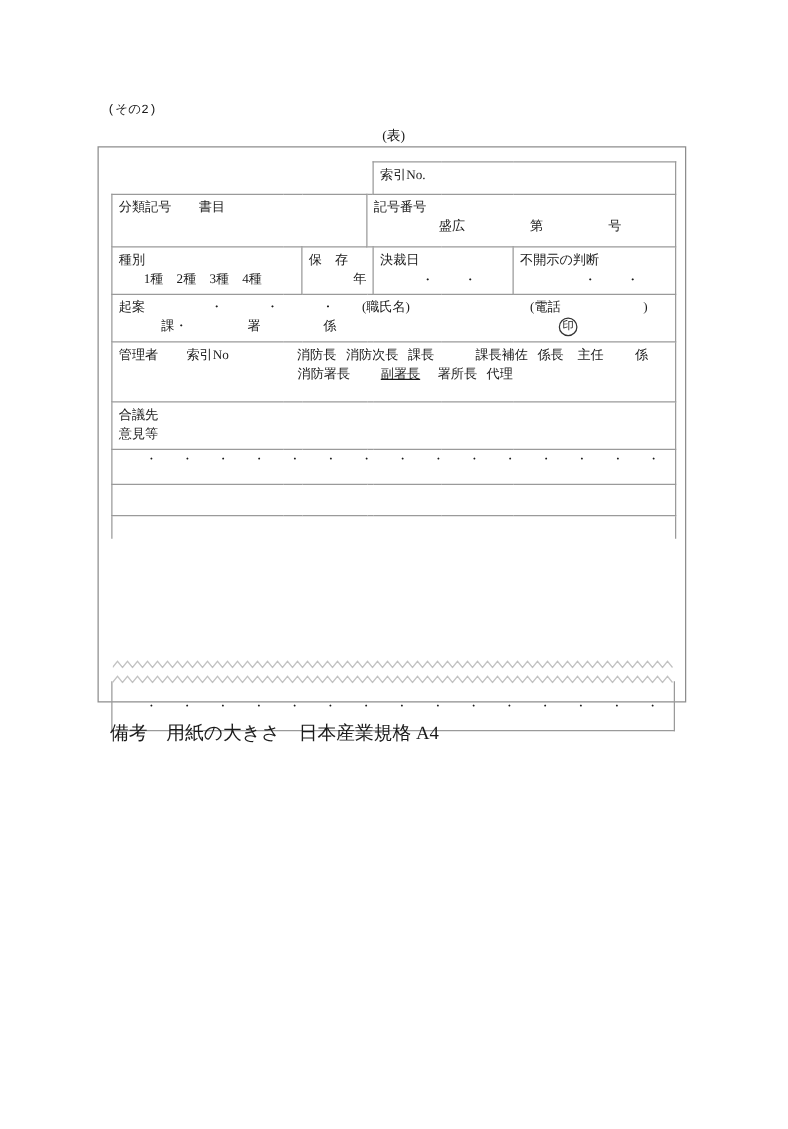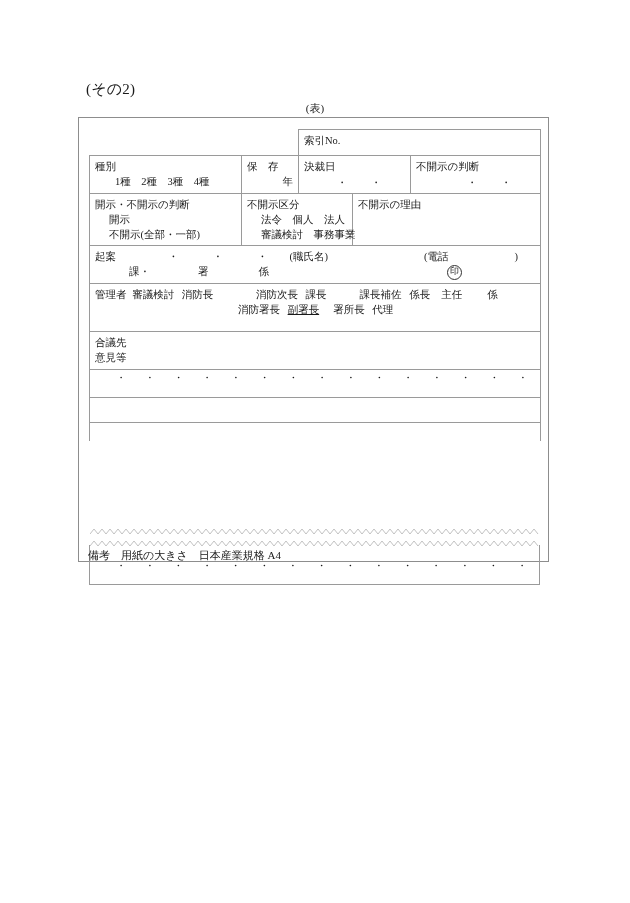--- a/index.html
+++ b/index.html
@@ -14,22 +14,23 @@
     font-family: "Liberation Serif", "DejaVu Serif", serif;
     color: #1a1a1a;
     overflow: hidden;
   }
 
   
   #sono-label {
     position: absolute;
     left: 86px;
     top: 80px;
-    font-size: 15px;
+    font-size: 10px;
     letter-spacing: 0.2px;
+    font-family: Liberation Mono, monospace;
   }
   #omote-label {
     position: absolute;
     left: 0;
     top: 101px;
     width: 630px;
     text-align: center;
     font-size: 11px;
   }
 
@@ -121,22 +122,22 @@
     width: 449px;
     height: 7px;
     overflow: hidden;
   }
   .zig svg { display: block; }
 
   
   #remark {
     position: absolute;
     left: 88px;
-    top: 548px;
-    font-size: 11px;
+    top: 577px;
+    font-size: 15px;
     white-space: nowrap;
   }
 </style>
 </head>
 <body>
 
 <div id="sono-label">(その2)</div>
 <div id="omote-label">(表)</div>
 
 <div id="outer-frame">
@@ -153,20 +154,33 @@
     </colgroup>
 
     <tbody>
         <tr>
       <td class="noborder" colspan="4"></td>
       <td colspan="3" style="height:20px;">
         <span>索引No.</span>
       </td>
     </tr>
 
+    <tr>
+      <td colspan="3" style="height:36px;">
+        <span class="row-line">
+          <span>分類記号</span><span class="spacer-sm"></span><span>書目</span>
+        </span>
+      </td>
+      <td colspan="4">
+        <span class="row-line">記号番号</span>
+        <span class="row-line" style="padding-left:52px;">
+          <span>盛広</span><span class="spacer-lg"></span><span>第</span><span class="spacer-lg"></span><span>号</span>
+        </span>
+      </td>
+    </tr>
 
     <tr>
       <td colspan="2" style="height:32px;">
         <span class="row-line">種別</span>
         <span class="row-line pad-l2">1種　2種　3種　4種</span>
       </td>
       <td colspan="2">
         <span class="row-line">保　存</span>
         <span class="row-line right-al">年</span>
       </td>
@@ -178,59 +192,44 @@
       </td>
       <td>
         <span class="row-line">不開示の判断</span>
         <span class="dots-date">
           <span>・</span><span>・</span>
         </span>
       </td>
     </tr>
 
 
-    <tr>
-      <td colspan="2" style="height:44px;">
-        <span class="row-line">開示・不開示の判断</span>
-        <span class="row-line pad-l1">開示</span>
-        <span class="row-line pad-l1">不開示(全部・一部)</span>
-      </td>
-      <td colspan="3">
-        <span class="row-line">不開示区分</span>
-        <span class="row-line pad-l1">法令　個人　法人</span>
-        <span class="row-line pad-l1">審議検討　事務事業</span>
-      </td>
-      <td colspan="2">
-        <span class="row-line">不開示の理由</span>
-      </td>
-    </tr>
 
     <tr>
       <td colspan="7" style="height:32px;padding:3px 8px 2px 5px;">
         <span class="row-line">
           <span>起案</span><span class="spacer-lg"></span><span>・</span><span class="spacer-md"></span><span>・</span><span class="spacer-md"></span><span>・</span><span class="spacer-sm"></span><span>(職氏名)</span><span style="display:inline-block;width:96px;"></span><span>(電話</span><span style="display:inline-block;width:66px;"></span><span>)</span>
         </span>
         <span class="row-line" style="padding-left:34px;">
           <span>課・</span><span style="display:inline-block;width:48px;"></span><span>署</span><span style="display:inline-block;width:50px;"></span><span>係</span><span style="display:inline-block;width:178px;"></span><span class="seal">印</span>
         </span>
       </td>
     </tr>
 
     <tr>
       <td colspan="7" style="height:42px;padding:3px 5px 2px 5px;">
         <span class="row-line">
-          <span style="margin-right: 3px;">管理者</span>
-          <span style="margin-right: 5px;">審議検討</span>
-          <span style="margin-right: 5px;">消防長</span>
-          <span style="margin-right: 5px; margin-left: 35px;">消防次長</span>
+          <span style="margin-right: 20px;">管理者</span>
+          <span style="margin-right: 5px;">索引No</span>
+          <span style="margin-right: 5px; margin-left: 47px;">消防長</span>
+          <span style="margin-right: 5px;">消防次長</span>
           <span style="margin-right: 5px;">課長</span><span style="display:inline-block;width:28px;"></span><span style="margin-right: 5px;">課長補佐</span>
           <span style="margin-right: 5px;">係長</span><span style="display:inline-block;width:6px;"></span><span style="margin-right: 5px;">主任</span><span style="display:inline-block;width:20px;"></span><span style="margin-right: 5px;">係</span>
         </span>
         <span class="row-line" style="padding-left:143px;">
-          <span style="margin-right: 5px;">消防署長</span>
+          <span style="margin-right: 22px;">消防署長</span>
           <span style="margin-right: 5px; text-decoration: underline;">副署長</span><span style="display:inline-block;width:9px;"></span><span style="margin-right: 5px;">署所長</span>
           <span style="margin-right: 13px;">代理</span>
         </span>
       </td>
     </tr>
 
     <tr>
       <td colspan="7" style="height:32px;">
         <span class="row-line">合議先</span>
         <span class="row-line">意見等</span>

